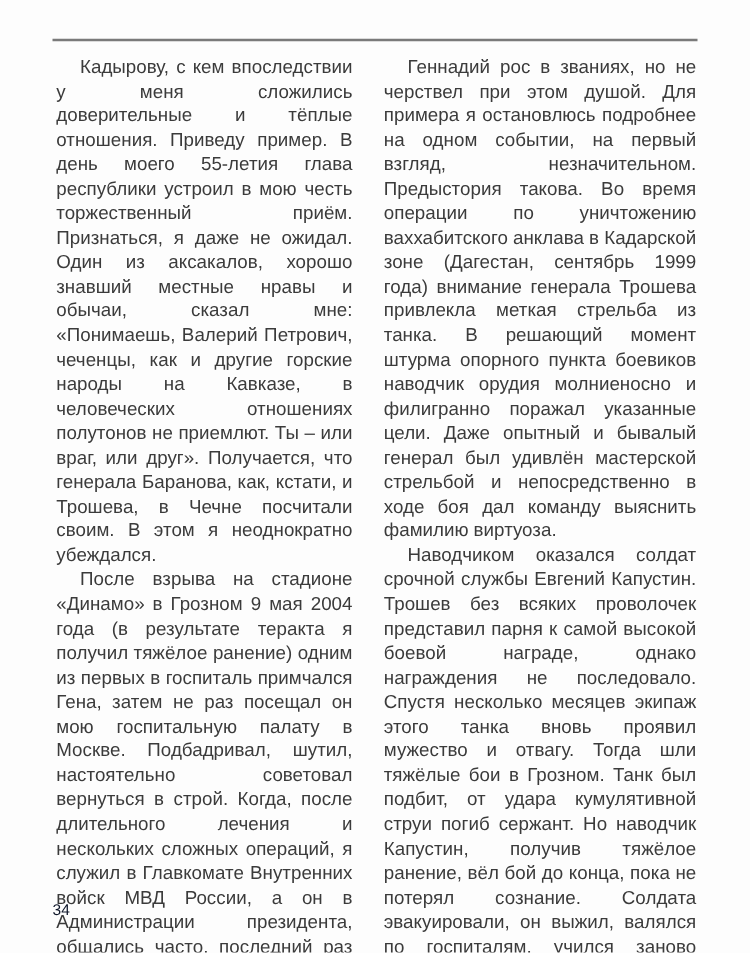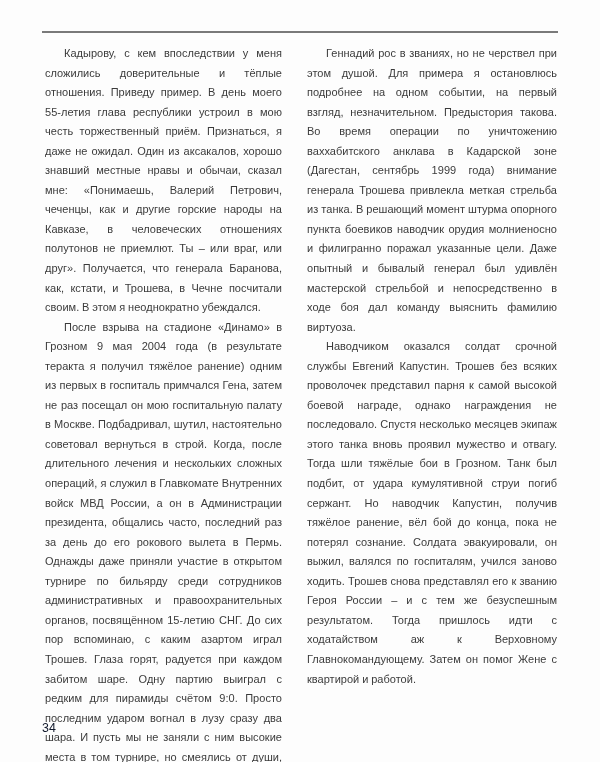--- a/index.html
+++ b/index.html
@@ -39,21 +39,21 @@
   .col {
     position: absolute;
     top: 0;
     width: 236px;
   }
   .col-left  { left: 45px;  width: 237px; }
   .col-right { left: 307px; width: 250px; }
 
   .para {
     margin: 0;
-    font-size: 11px;
+    font-size: 15px;
     line-height: 19.55px;
     color: #3b3b3b;
     text-align: justify;
     text-justify: inter-word;
     text-indent: 19px;
     hyphens: manual;
     word-spacing: -0.2px;
     letter-spacing: 0.02px;
   }
   .para + .para { margin-top: 0; }

